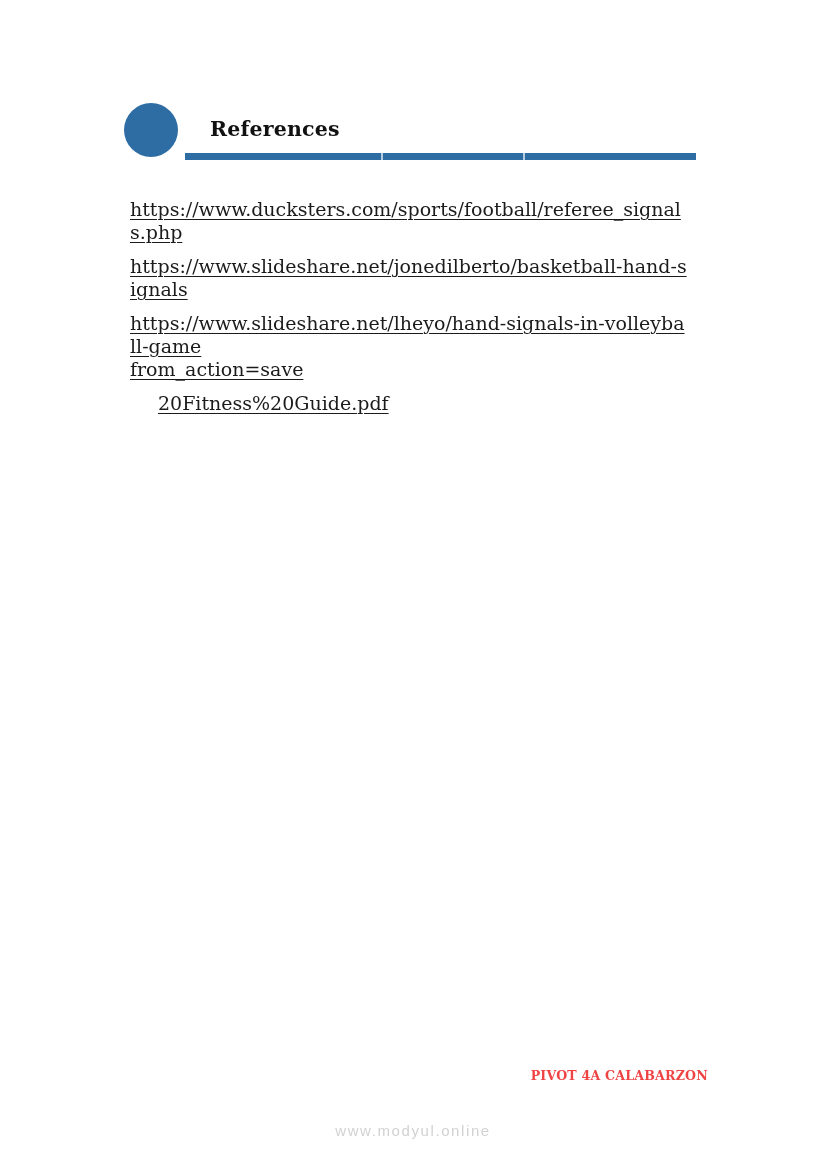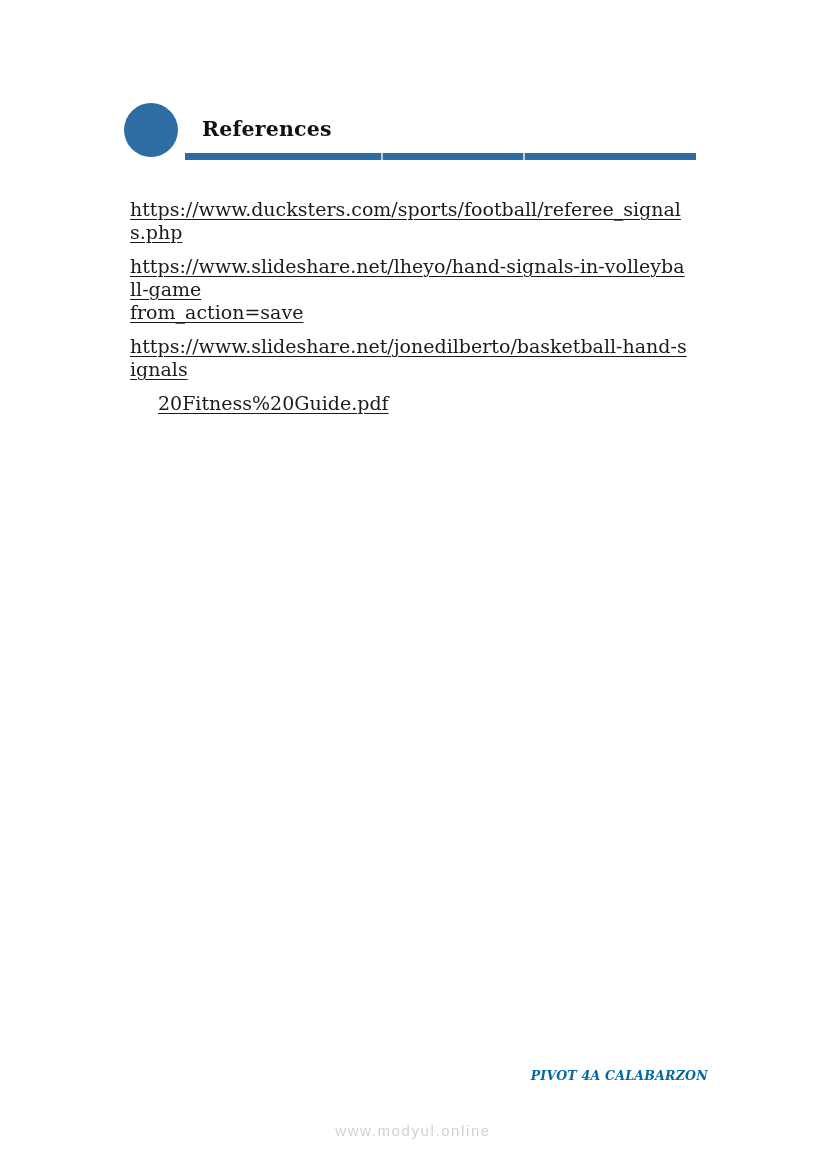--- a/index.html
+++ b/index.html
@@ -33,21 +33,21 @@
     position: absolute;
     left: 0;
     top: 0;
     width: 54px;
     height: 54px;
     border-radius: 50%;
     background: #2e6ca4;
   }
   .header-title {
     position: absolute;
-    left: 78px;
+    left: 86px;
     top: 14px;
     font-family: "DejaVu Serif", serif;
     font-weight: bold;
     font-size: 20.5px;
     letter-spacing: 0.2px;
     color: #111111;
   }
   .header-rule {
     position: absolute;
     left: 61px;
@@ -89,25 +89,24 @@
   .ref-item .line.indent {
     padding-left: 28px;
   }
 
   
   .footer-note {
     position: absolute;
     right: 118px;
     top: 1068px;
     font-family: "DejaVu Serif", serif;
-    font-style: italic;
     font-weight: bold;
     font-size: 12.6px;
     letter-spacing: 0.2px;
-    color: #0369a1;
+    color: #ef4444;
   }
   .page-number {
     position: absolute;
     left: 0;
     right: 0;
     top: 1099px;
     text-align: center;
     font-family: "DejaVu Serif", serif;
     font-size: 14px;
     color: #1b1b1b;
@@ -138,26 +137,26 @@
     </div>
   </div>
 
   <div class="refs">
 
     <div class="ref-item">
       <span class="line">https://www.ducksters.com/sports/football/referee_signals.php</span>
     </div>
 
     <div class="ref-item">
-      <span class="line">https://www.slideshare.net/lheyo/hand-signals-in-volleyball-game</span>
-      <span class="line">from_action=save</span>
+      <span class="line">https://www.slideshare.net/jonedilberto/basketball-hand-signals</span>
     </div>
 
     <div class="ref-item">
-      <span class="line">https://www.slideshare.net/jonedilberto/basketball-hand-signals</span>
+      <span class="line">https://www.slideshare.net/lheyo/hand-signals-in-volleyball-game</span>
+      <span class="line">from_action=save</span>
     </div>
 
     <div class="ref-item">
       <span class="line indent">20Fitness%20Guide.pdf</span>
     </div>
 
   </div>
 
   <div class="footer-note">PIVOT 4A CALABARZON</div>
   <div class="watermark">www.modyul.online</div>

